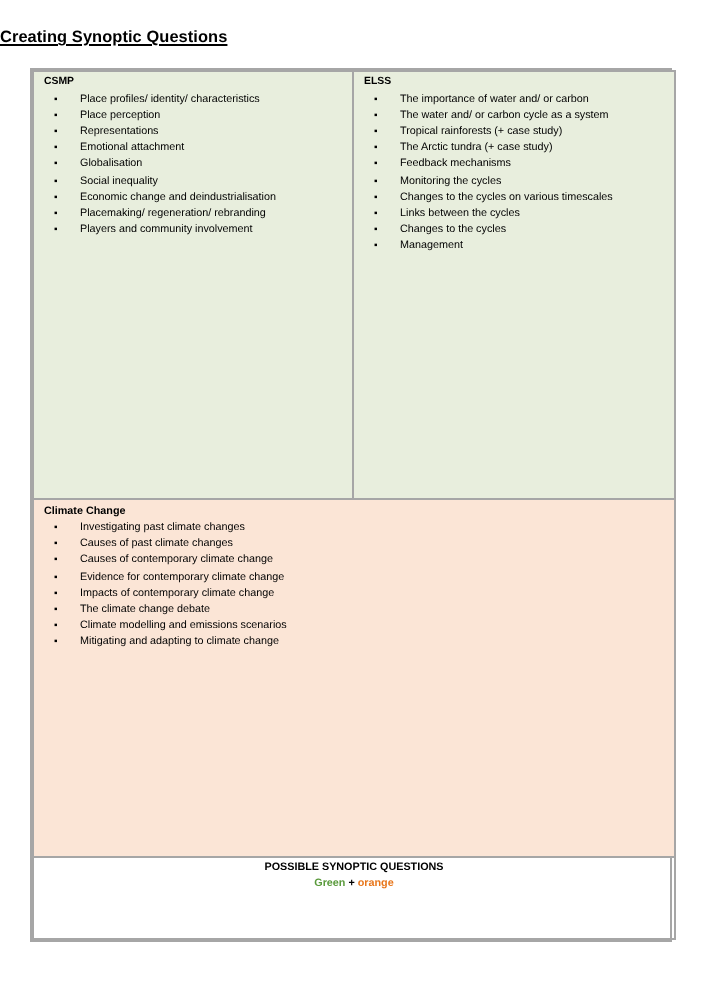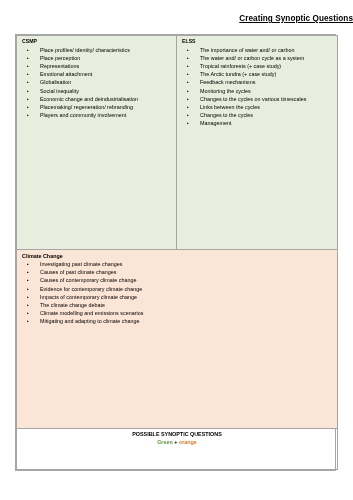--- a/index.html
+++ b/index.html
@@ -16,21 +16,21 @@
   }
 
   .page {
     position: relative;
     width: 353px;
     height: 500px;
     box-sizing: border-box;
   }
 
   .doc-title {
-    text-align: right;
+    text-align: left;
     font-weight: bold;
     font-size: 8.2px;
     letter-spacing: 0.05px;
     padding-top: 14px;
     padding-bottom: 0;
     line-height: 10px;
   }
   .doc-title span {
     text-decoration: underline;
   }

